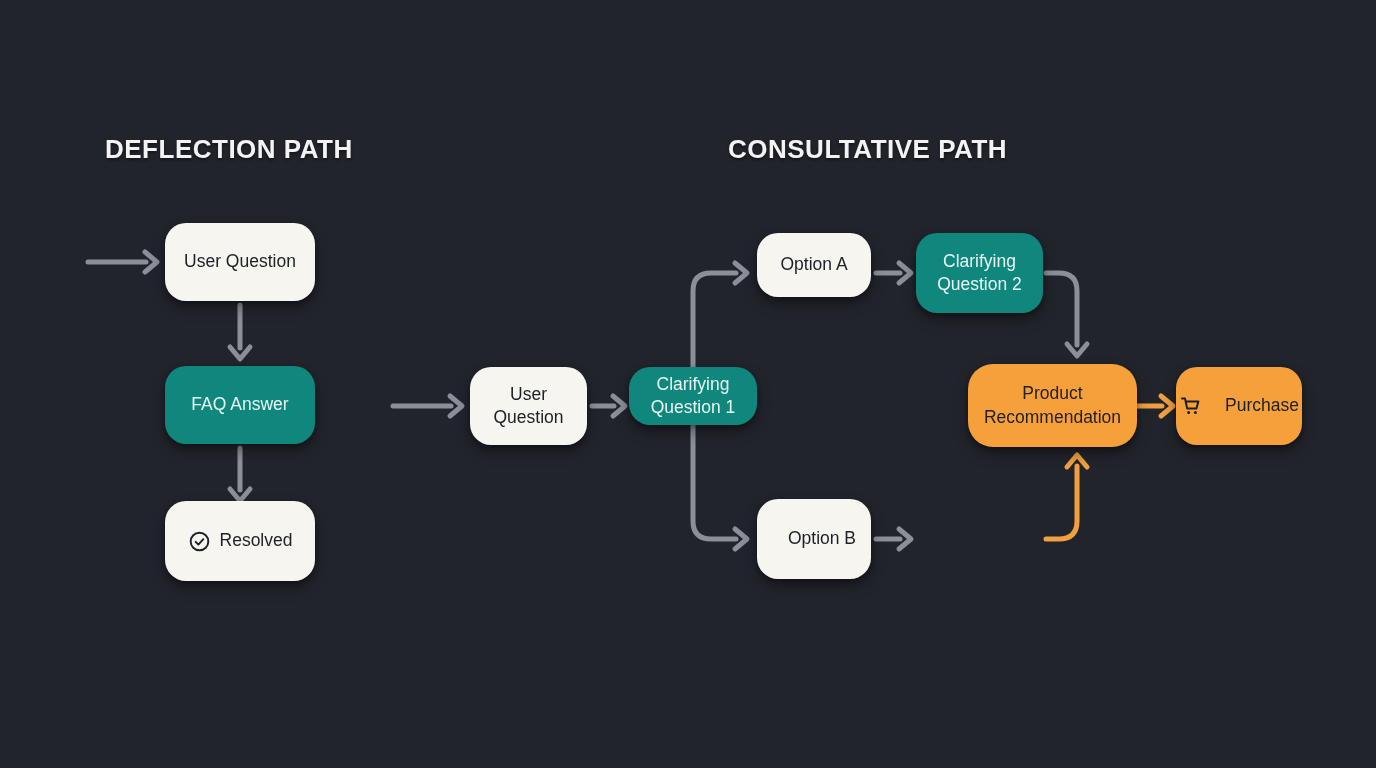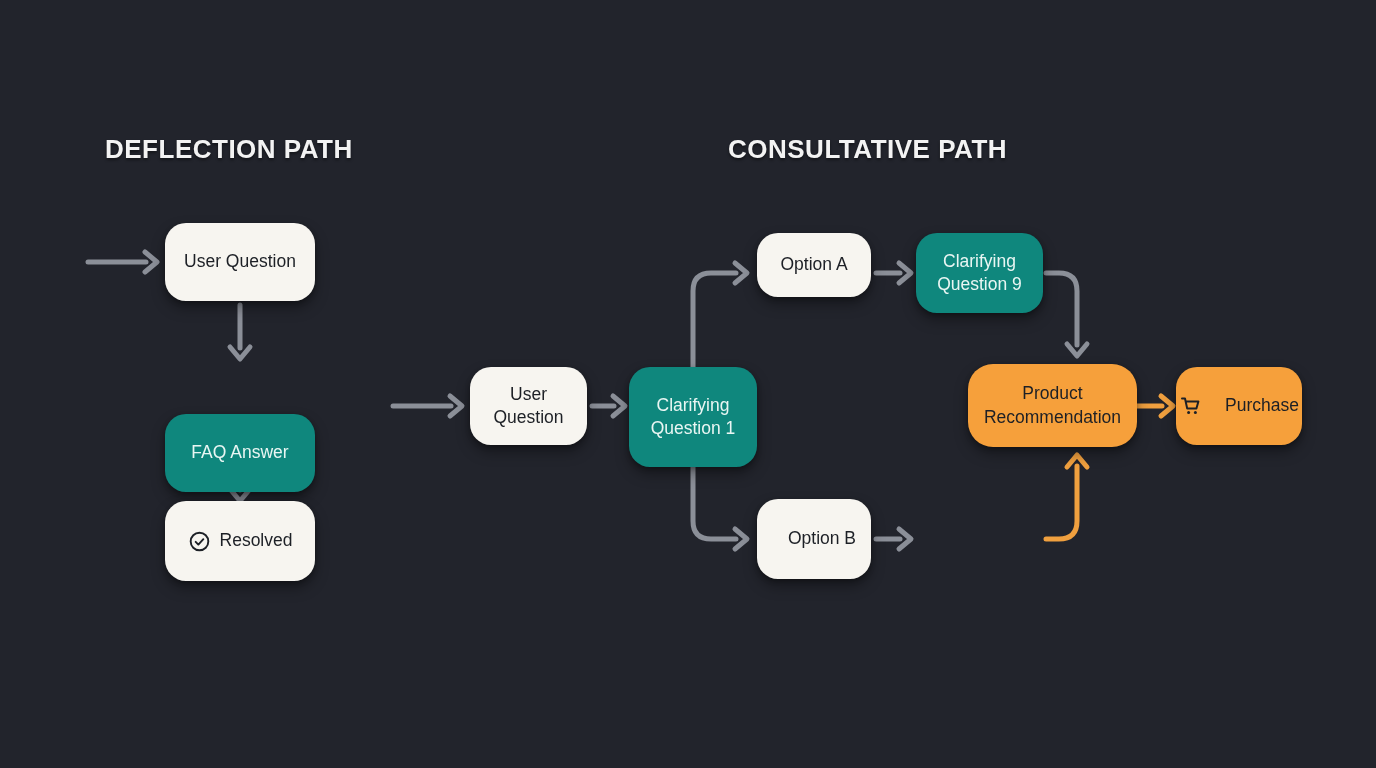--- a/index.html
+++ b/index.html
@@ -131,48 +131,48 @@
   </svg>
 
   <h1 class="heading" style="left:105px; top:134px;">DEFLECTION PATH</h1>
 
   <h1 class="heading" style="left:728px; top:134px;">CONSULTATIVE PATH</h1>
 
   <div class="node node-light" style="left:165px; top:223px; width:150px; height:78px;">
     <span>User Question</span>
   </div>
 
-  <div class="node node-teal" style="left:165px; top:366px; width:150px; height:78px;margin-top:48px;">
+  <div class="node node-teal" style="left:165px; top:366px; width:150px; height:78px;">
     <span>FAQ Answer</span>
   </div>
 
   <div class="node node-light" style="left:165px; top:501px; width:150px; height:80px;">
     <span class="node-icon">
       <svg width="23" height="23" viewBox="0 0 24 24">
         <circle cx="12" cy="12" r="9.2" fill="none" stroke="currentColor" stroke-width="2"></circle>
         <path d="M8 12.4 L10.8 15.2 L16 9.6" fill="none" stroke="currentColor" stroke-width="2" stroke-linecap="round" stroke-linejoin="round"></path>
       </svg>
     </span>
     <span>Resolved</span>
   </div>
 
   <div class="node node-light" style="left:470px; top:367px; width:117px; height:78px;">
     <span>User Question</span>
   </div>
 
-  <div class="node node-teal" style="left:629px; top:367px; width:128px; height:100px;">
+  <div class="node node-teal" style="left:629px; top:367px; width:128px; height:58px;">
     <span>Clarifying Question 1</span>
   </div>
 
   <div class="node node-light" style="left:757px; top:233px; width:114px; height:64px;">
     <span>Option A</span>
   </div>
 
   <div class="node node-teal" style="left:916px; top:233px; width:127px; height:80px;">
-    <span>Clarifying Question 9</span>
+    <span>Clarifying Question 2</span>
   </div>
 
   <div class="node node-light" style="left:757px; top:499px; width:114px; height:80px;padding-left:28px;">
     <span>Option B</span>
   </div>
 
 
   <div class="node node-orange" style="left:968px; top:364px; width:169px; height:83px;border-radius:25px;">
     <span>Product Recommendation</span>
   </div>

